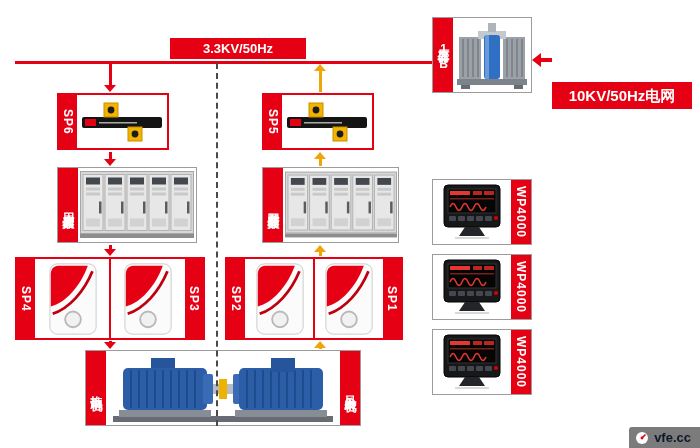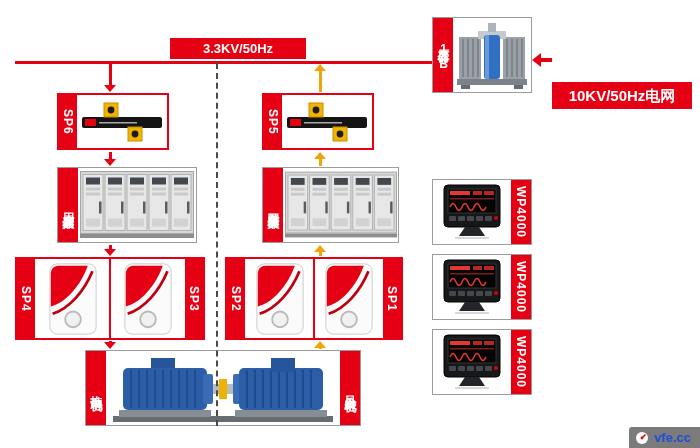--- a/index.html
+++ b/index.html
@@ -39,21 +39,21 @@
     border-left:6px solid transparent;border-right:6px solid transparent;border-top:7px solid var(--c);}
   .arr.up .s{top:6px;bottom:0;}
   .arr.up::after{content:"";position:absolute;top:0;left:0;
     border-left:6px solid transparent;border-right:6px solid transparent;border-bottom:7px solid var(--c);}
   .arr.leftward{height:14px;width:20px;}
   .arr.leftward .s{left:9px;right:0;top:5px;height:4px;width:auto;}
   .arr.leftward::after{content:"";position:absolute;left:0;top:0;
     border-top:7px solid transparent;border-bottom:7px solid transparent;border-right:9px solid var(--c);}
 
   
-  .watermark{position:absolute;right:0;bottom:0;background:rgba(105,105,105,.88);color:#1d4ed8;
+  .watermark{position:absolute;right:0;bottom:0;background:rgba(105,105,105,.88);color:#0f172a;
              font-size:13px;font-weight:bold;padding:3px 9px 3px 6px;display:flex;align-items:center;gap:5px;
              border-radius:3px 0 0 0;}
 </style>
 </head>
 <body>
 
 <div class="canvas">
 
   <div class="busline"></div>
   <div class="label-box bus-label">3.3KV/50Hz</div>

